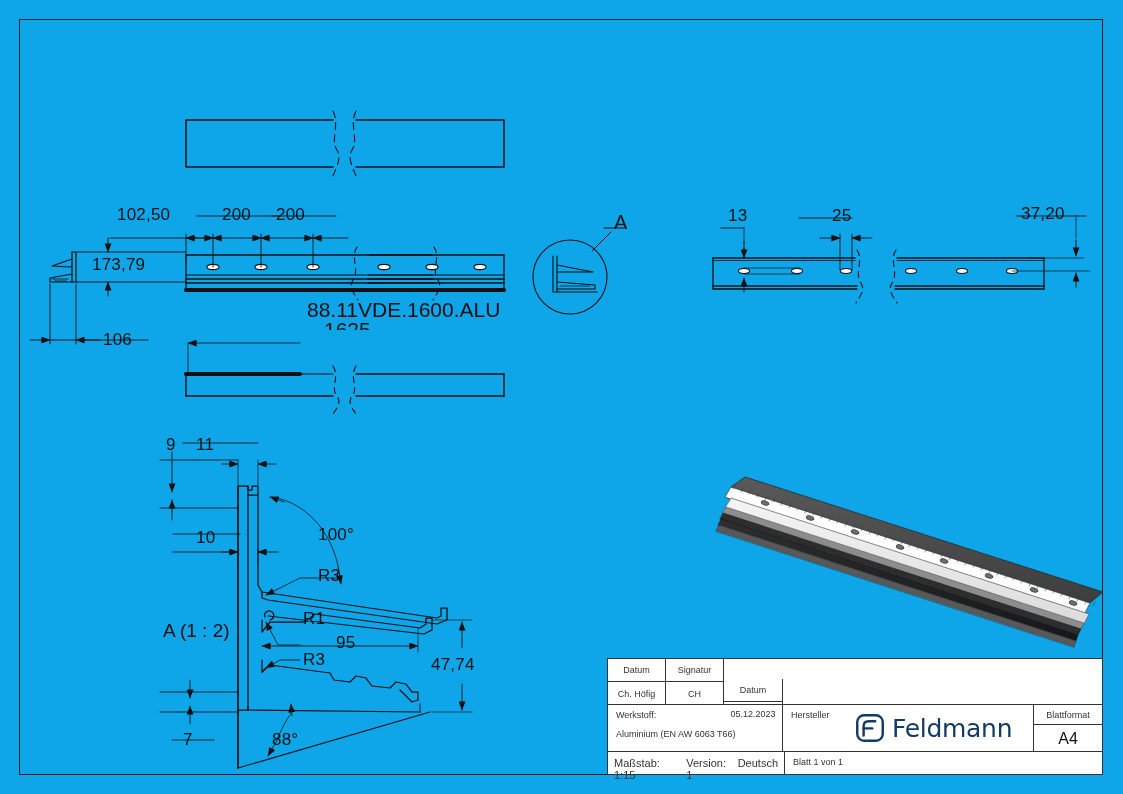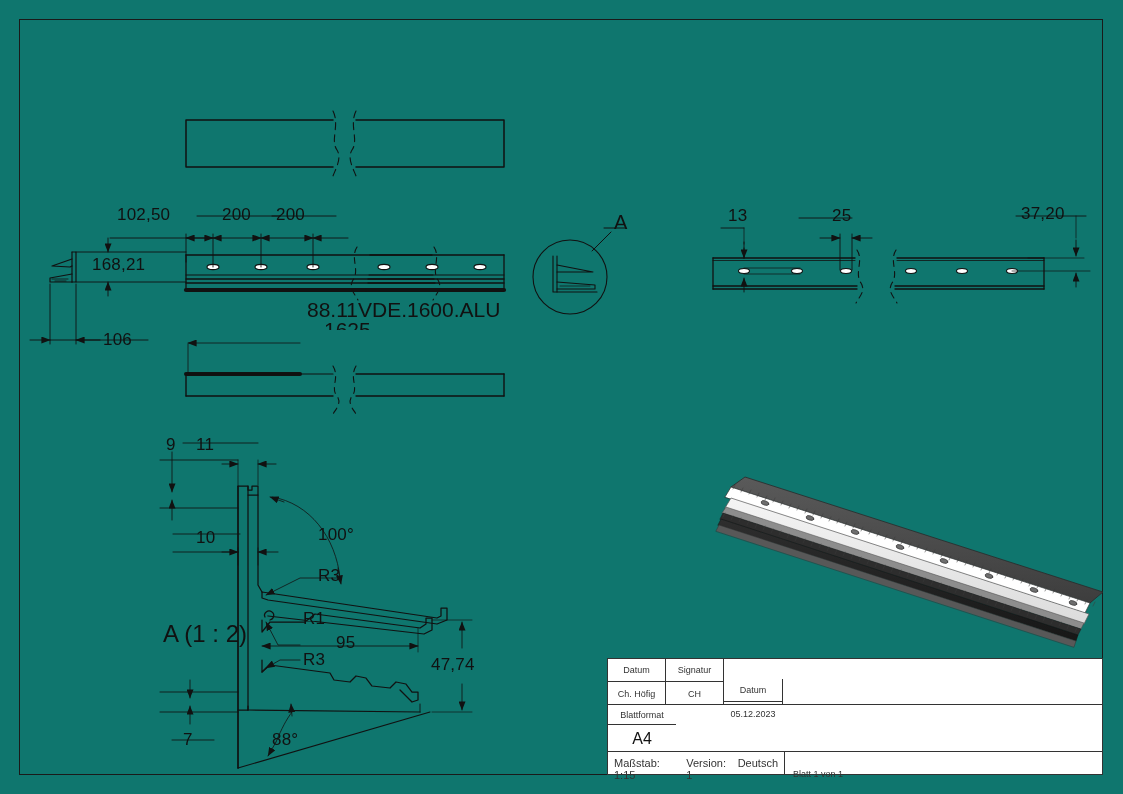--- a/index.html
+++ b/index.html
@@ -8,21 +8,21 @@
     background: #ffffff;
   }
   body {
     font-family: "Liberation Sans", sans-serif;
     color: #000;
   }
   #sheet {
     position: relative;
     width: 1123px;
     height: 794px;
-    background: #0f766e;
+    background: #0ea5e9;
     overflow: hidden;
   }
   
   #frame {
     position: absolute;
     left: 19px;
     top: 19px;
     width: 1084px;
     height: 756px;
     border: 1.6px solid #1a1a1a;
@@ -32,21 +32,21 @@
     position: absolute;
     font-family: "Liberation Sans", sans-serif;
     font-size: 17px;
     color: #111;
     white-space: nowrap;
     letter-spacing: 0.2px;
   }
   .partlabel {
     position: absolute;
     font-family: "Liberation Sans", sans-serif;
-    font-size: 24px;
+    font-size: 19px;
     color: #111;
     white-space: nowrap;
   }
   svg.overlay {
     position: absolute;
     left: 0;
     top: 0;
     width: 1123px;
     height: 794px;
     pointer-events: none;
@@ -191,21 +191,20 @@
     color: #333;
     display: flex;
     gap: 4px;
   }
   .blatt-box {
     flex: 1;
     box-sizing: border-box;
     padding: 5px 8px;
     font-size: 9px;
     color: #333;
-    margin-top: 12px;
   }
 </style>
 </head>
 <body>
 
 <div id="sheet">
 
   <div id="frame"></div>
 
   <svg class="overlay" viewBox="0 0 1123 794">
@@ -487,21 +486,21 @@
       <g stroke="#3a3a3a" stroke-width="0.55">
         <path d="M733,489 L735,485 M741,492 L743,488 M749,494 L751,490 M757,497 L759,493 M765,500 L767,496 M773,502 L775,498 M781,505 L783,501 M789,508 L791,504 M797,510 L799,506 M805,513 L807,509 M813,515 L815,511 M821,518 L823,514 M829,521 L831,517 M837,523 L839,519 M845,526 L847,522 M853,528 L855,524 M861,531 L863,527 M869,534 L871,530 M877,536 L879,532 M885,539 L887,535 M893,541 L895,537 M901,544 L903,540 M909,547 L911,543 M917,549 L919,545 M925,552 L927,548 M933,554 L935,550 M941,557 L943,553 M949,560 L951,556 M957,562 L959,558 M965,565 L967,561 M973,567 L975,563 M981,570 L983,566 M989,573 L991,569 M997,575 L999,571 M1005,578 L1007,574 M1013,580 L1015,576 M1021,583 L1023,579 M1029,586 L1031,582 M1037,588 L1039,584 M1045,591 L1047,587 M1053,593 L1055,589 M1061,596 L1063,592 M1069,599 L1071,595 M1077,601 L1079,597 M1085,604 L1087,600 M1093,606 L1095,602"></path>
         <path d="M723,517 L725,513 M731,520 L733,516 M739,522 L741,518 M747,525 L749,521 M755,528 L757,524 M763,530 L765,526 M771,533 L773,529 M779,535 L781,531 M787,538 L789,534 M795,541 L797,537 M803,543 L805,539 M811,546 L813,542 M819,548 L821,544 M827,551 L829,547 M835,554 L837,550 M843,556 L845,552 M851,559 L853,555 M859,561 L861,557 M867,564 L869,560 M875,567 L877,563 M883,569 L885,565 M891,572 L893,568 M899,574 L901,570 M907,577 L909,573 M915,580 L917,576 M923,582 L925,578 M931,585 L933,581 M939,587 L941,583 M947,590 L949,586 M955,593 L957,589 M963,595 L965,591 M971,598 L973,594 M979,600 L981,596 M987,603 L989,599 M995,606 L997,602 M1003,608 L1005,604 M1011,611 L1013,607 M1019,613 L1021,609 M1027,616 L1029,612 M1035,619 L1037,615 M1043,621 L1045,617 M1051,624 L1053,620 M1059,626 L1061,622 M1067,629 L1069,625 M1075,632 L1077,628"></path>
       </g>
     </g>
   </svg>
 
   <div class="dimtxt" style="left:117px; top:205px;">102,50</div>
   <div class="dimtxt" style="left:222px; top:205px;">200</div>
   <div class="dimtxt" style="left:276px; top:205px;">200</div>
-  <div class="dimtxt" style="left:92px; top:255px;">168,21</div>
+  <div class="dimtxt" style="left:92px; top:255px;">173,79</div>
   <div class="dimtxt" style="left:103px; top:330px;">106</div>
 
   <div class="dimtxt" style="left:728px; top:206px;">13</div>
   <div class="dimtxt" style="left:832px; top:206px;">25</div>
   <div class="dimtxt" style="left:1021px; top:204px;">37,20</div>
 
   <div class="dimtxt" style="left:166px; top:435px;">9</div>
   <div class="dimtxt" style="left:196px; top:435px;">11</div>
   <div class="dimtxt" style="left:196px; top:528px;">10</div>
   <div class="dimtxt" style="left:183px; top:730px;">7</div>
@@ -529,20 +528,35 @@
         <div class="hdr-cell b-b">Signatur</div>
         <div class="val-cell">CH</div>
       </div>
       <div class="tb-cell b-r dt-col" style="padding:0;margin-top:20px;">
         <div class="hdr-cell b-b">Datum</div>
         <div class="val-cell">05.12.2023</div>
       </div>
     </div>
 
     <div class="tb-row b-b" id="row2">
+      <div class="tb-cell b-r werkstoff-box">
+        <div>Werkstoff:</div>
+        <div>Aluminium (EN AW 6063 T66)</div>
+      </div>
+      <div class="tb-cell b-r hersteller-box">
+        <div class="hersteller-lbl">Hersteller</div>
+        <div class="logo-wrap">
+          <svg class="logo-mark" viewBox="0 0 40 40">
+            <rect x="3" y="3" width="34" height="34" rx="9" ry="9" fill="none" stroke="#123a63" stroke-width="3.2"></rect>
+            <path d="M27,11 L18,11 C13.5,11 11.5,14 11.5,17.5 L11.5,30" fill="none" stroke="#123a63" stroke-width="3.2" stroke-linecap="round"></path>
+            <path d="M11.5,20.5 L23,20.5" fill="none" stroke="#123a63" stroke-width="3.2" stroke-linecap="round"></path>
+          </svg>
+          <div class="logo-text">Feldmann</div>
+        </div>
+      </div>
       <div class="tb-cell blattformat-box" style="padding:0;">
         <div class="bf-lbl b-b">Blattformat</div>
         <div class="bf-val">A4</div>
       </div>
     </div>
 
     <div class="tb-row" id="row3">
       <div class="tb-cell b-r scale-box">
         <span>Maßstab: 1:15</span>
         <span>Version: 1</span>

